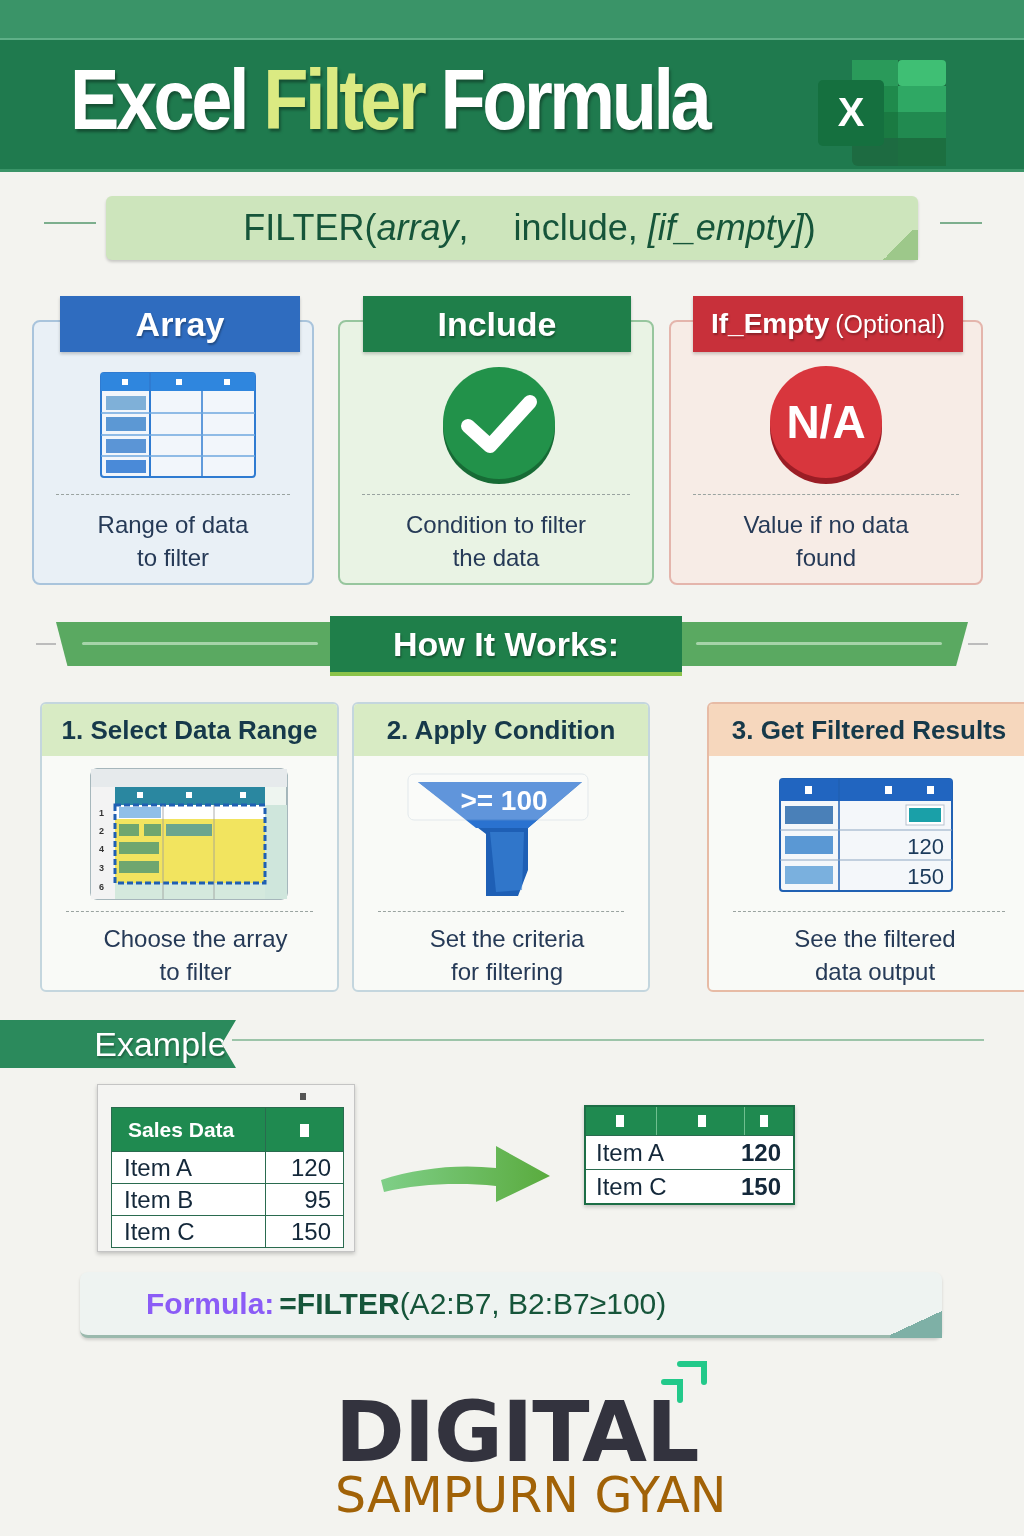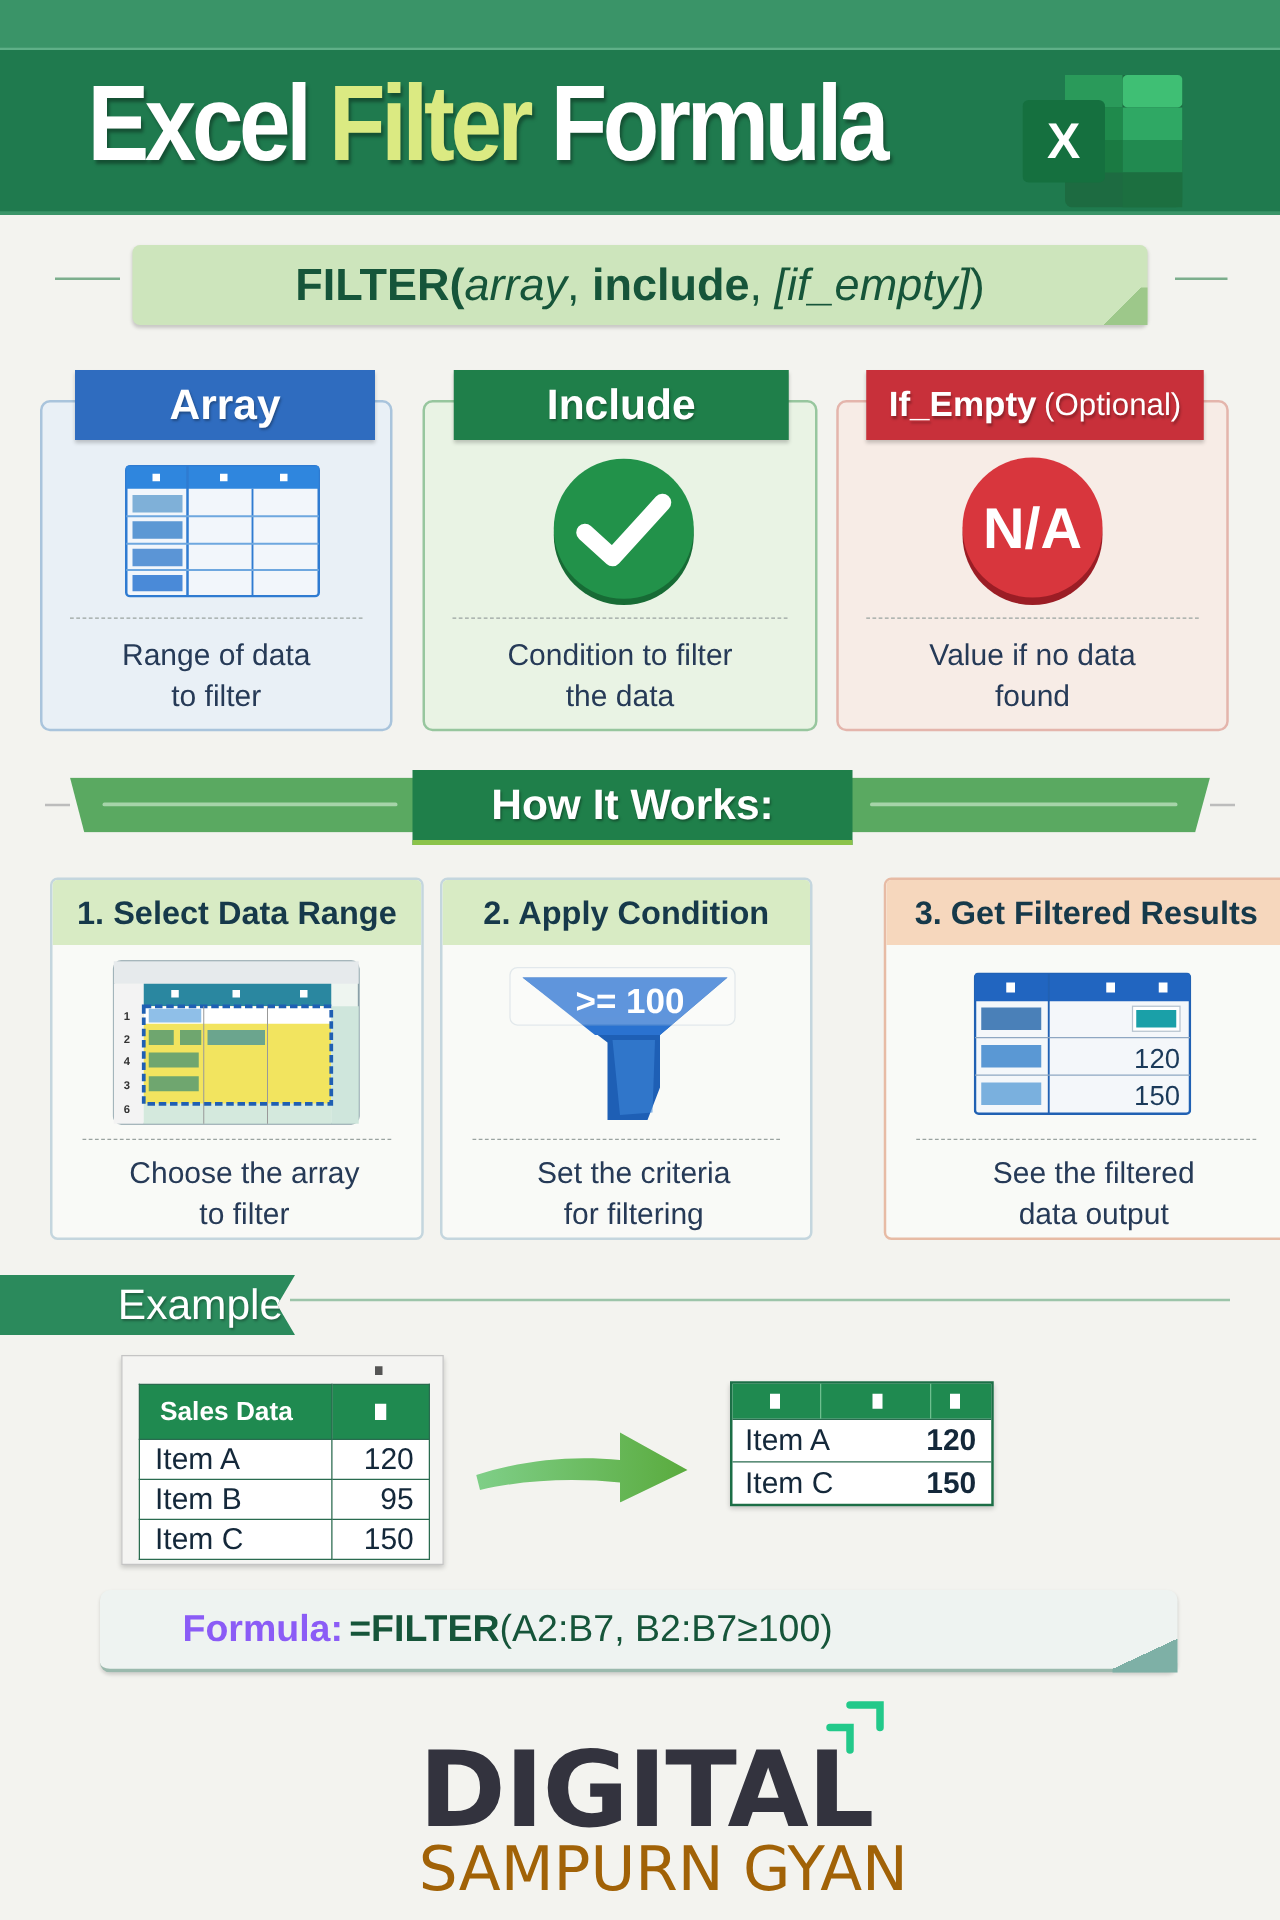--- a/index.html
+++ b/index.html
@@ -21,21 +21,21 @@
     text-shadow: 2px 3px 3px rgba(0,0,0,0.35); white-space:nowrap; transform:scaleX(0.86); transform-origin:left top;}
   .hdr-title .hl { color:#dbea82; }
   .xl-logo { left:818px; top:60px; width:128px; height:106px; }
 
   
   .syn-line { top:222px; height:2px; background:#7cae8d; }
   .syn-box { left:106px; top:196px; width:812px; height:64px; background:#cde5bc;
     border-radius:6px; box-shadow:0 2px 3px rgba(0,0,0,0.18);
     display:flex; align-items:center; justify-content:center;
     font-size:36px; color:#16553a; }
-  .syn-box b { font-weight:bold; }
+  .syn-box b { font-weight:normal;margin-left:35px; }
   .syn-box i { font-style:italic; }
   .syn-fold { right:0; bottom:0; width:40px; height:30px;
     background:linear-gradient(135deg, transparent 50%, #9dc88a 50%); }
 
   
   .pcard { top:320px; width:282px; height:265px; border-radius:8px; border:2px solid; }
   .pcard .divider { position:absolute; left:22px; right:22px; top:172px; border-top:1px dashed #9aa3a0; }
   .pcard .desc { position:absolute; left:0; right:0; top:186px; text-align:center;
     font-size:24px; line-height:33px; color:#263a57; }
   .ptab { top:296px; height:56px; display:flex; align-items:center; justify-content:center;

